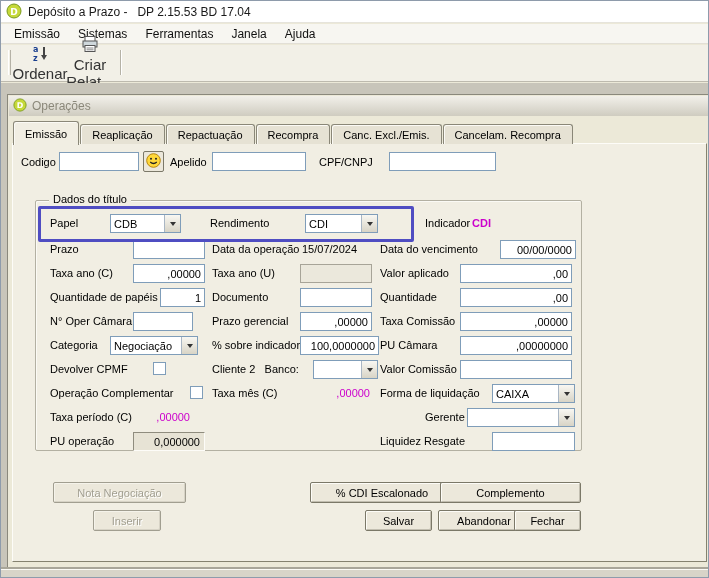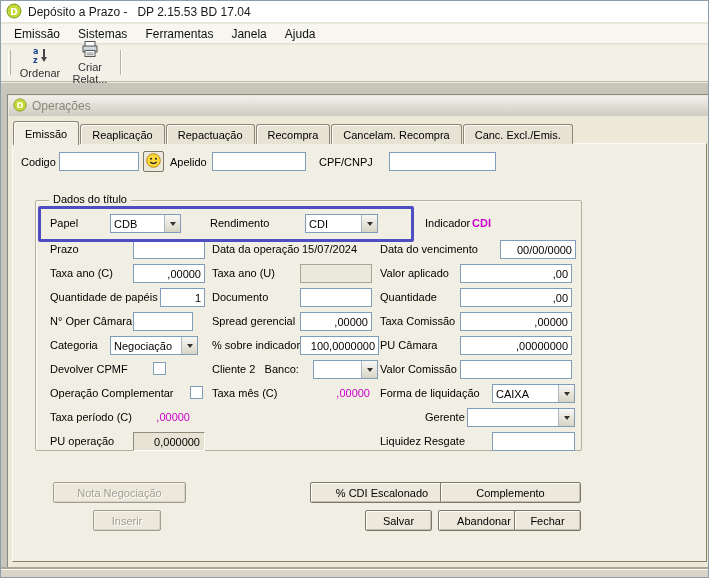--- a/index.html
+++ b/index.html
@@ -6,21 +6,21 @@
   html,body{width:709px;height:578px}
   body{position:relative;font-family:"Liberation Sans",sans-serif;font-size:11px;background:#ece9d8;overflow:hidden;border:1px solid #8e9bab}
   
   .titlebar{position:absolute;left:0;top:0;right:0;height:22px;background:#fff;display:flex;align-items:center;gap:6px;padding-left:5px;border-bottom:1px solid #e6e4dc}
   .title-text{font-size:12px;color:#1a1a1a;white-space:pre}
   .menubar{position:absolute;left:0;top:23px;right:0;height:20px;background:#f7f6f1;display:flex;align-items:center;padding-left:4px;border-bottom:1px solid #e2dfd6}
   .menu-item{padding:3px 9px;font-size:12px;color:#111;cursor:default}
   .toolbar{position:absolute;left:0;top:44px;right:0;height:37px;background:#f2f0e7;border-bottom:1px solid #bdbaae;display:flex;align-items:stretch;padding:1px 0 2px 3px}
   .gripper{width:3px;margin:4px 4px;border-left:1px solid #fff;border-right:1px solid #b5b2a6}
   .tbtn{width:50px;display:flex;flex-direction:column;align-items:center;justify-content:center;gap:0;background:transparent;border:1px solid transparent;border-radius:2px;cursor:default}
-  .tbtn .cap{font-size:11px;color:#333;font-family:"Liberation Sans",sans-serif}
+  .tbtn .cap{font-size:15px;color:#333;font-family:"Liberation Sans",sans-serif}
   .tsep{width:2px;margin:4px 5px;border-left:1px solid #b5b2a6;border-right:1px solid #fff}
   .mdi{position:absolute;left:0;top:82px;right:0;bottom:8px;background:#c8c5ba;overflow:hidden}
   .statusbar{position:absolute;left:0;bottom:0;right:0;height:8px;background:#d8d4c8;border-top:1px solid #fbfaf5;box-shadow:0 -2px 0 #a9a699}
   
   .child{position:absolute;left:6px;top:11px;width:706px;bottom:1px;background:#ece9d8;border:1px solid #8a887c}
   .child-titlebar{position:absolute;left:1px;top:1px;right:1px;height:20px;background:linear-gradient(#f2f0ea,#cfccc0);display:flex;align-items:center;gap:5px;padding-left:4px}
   .child-title{font-size:12px;color:#8b887a}
   .cbody{position:absolute;left:2px;top:22px;right:2px;bottom:2px;background:#ece9d8}
   
   .tabs{position:absolute;left:3px;top:3px;height:24px;display:flex;align-items:flex-end;z-index:3}
@@ -101,22 +101,22 @@
           </svg></span>
       <span class="child-title">Operações</span>
     </div>
     <div class="cbody">
 
       <div class="tabs">
         <div class="tab active">Emissão</div>
         <div class="tab">Reaplicação</div>
         <div class="tab">Repactuação</div>
         <div class="tab">Recompra</div>
+        <div class="tab">Canc. Excl./Emis.</div>
         <div class="tab">Cancelam. Recompra</div>
-        <div class="tab">Canc. Excl./Emis.</div>
       </div>
 
       <div class="panel">
 
         <span class="lbl" style="left:8px;top:12px">Codigo</span>
         <input class="inp" style="left: 46px; top: 8px; width: 80px;" value="">
         <button class="smiley-btn">
             <span><svg width="15" height="15" viewBox="0 0 15 15">
                 <circle cx="7.5" cy="7.5" r="6.8" fill="#ffd83a" stroke="#b8860b"></circle>
                 <circle cx="5" cy="5.8" r="1" fill="#222"></circle>
@@ -166,21 +166,21 @@
 
         <span class="lbl" style="left:37px;top:147px">Quantidade de papéis</span>
         <input class="inp num" style="left: 147px; top: 144px; width: 45px;" value="1">
         <span class="lbl" style="left:199px;top:147px">Documento</span>
         <input class="inp" style="left: 287px; top: 144px; width: 72px;" value="">
         <span class="lbl" style="left:367px;top:147px">Quantidade</span>
         <input class="inp num" style="left: 447px; top: 144px; width: 112px;" value=",00">
 
         <span class="lbl" style="left:37px;top:171px">N° Oper Câmara</span>
         <input class="inp" style="left: 120px; top: 168px; width: 60px;" value="">
-        <span class="lbl" style="left:199px;top:171px">Spread gerencial</span>
+        <span class="lbl" style="left:199px;top:171px">Prazo gerencial</span>
         <input class="inp num" style="left: 287px; top: 168px; width: 72px;" value=",00000">
         <span class="lbl" style="left:367px;top:171px">Taxa Comissão</span>
         <input class="inp num" style="left: 447px; top: 168px; width: 112px;" value=",00000">
 
         <span class="lbl" style="left:37px;top:195px">Categoria</span>
         <div class="combo" style="left:97px;top:192px;width:88px">
           <span class="cval">Negociação</span>
           <span class="cbtn">
               <span class="arr"></span>
             </span>

